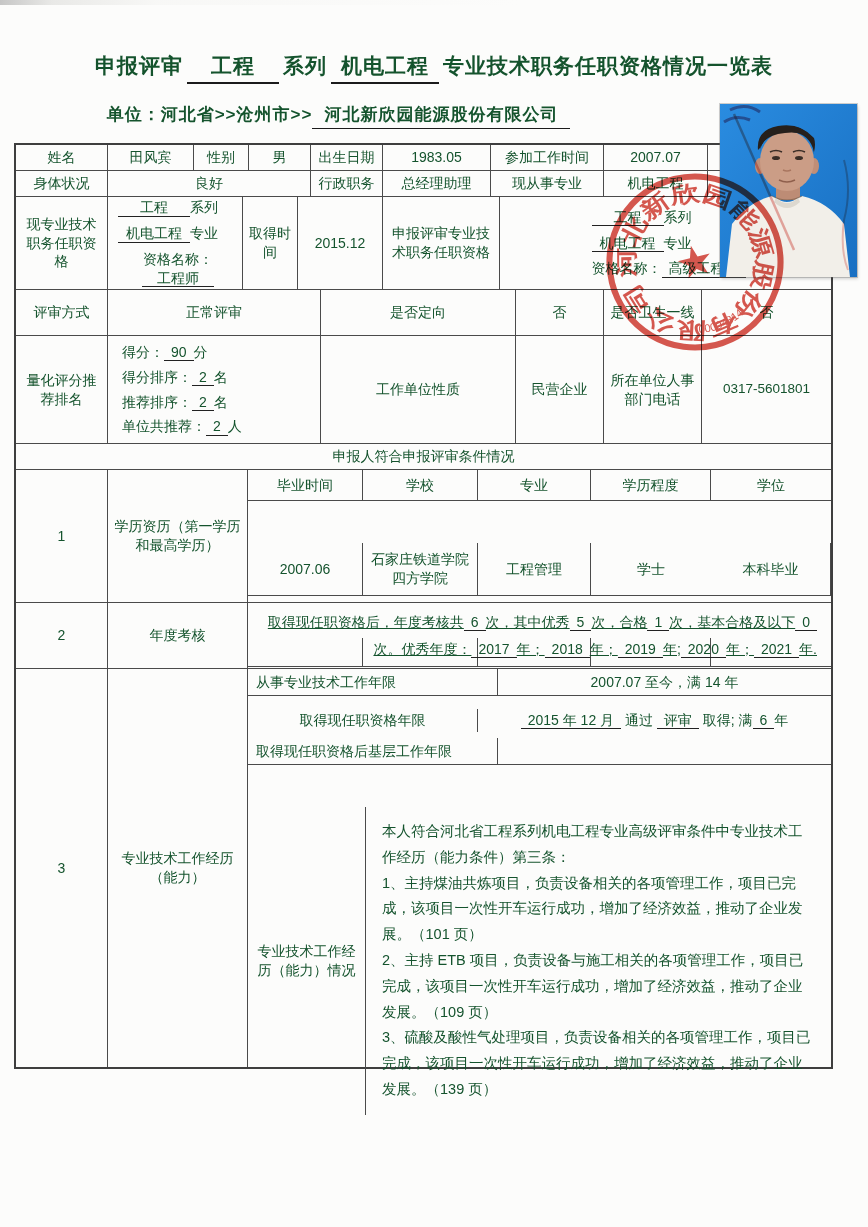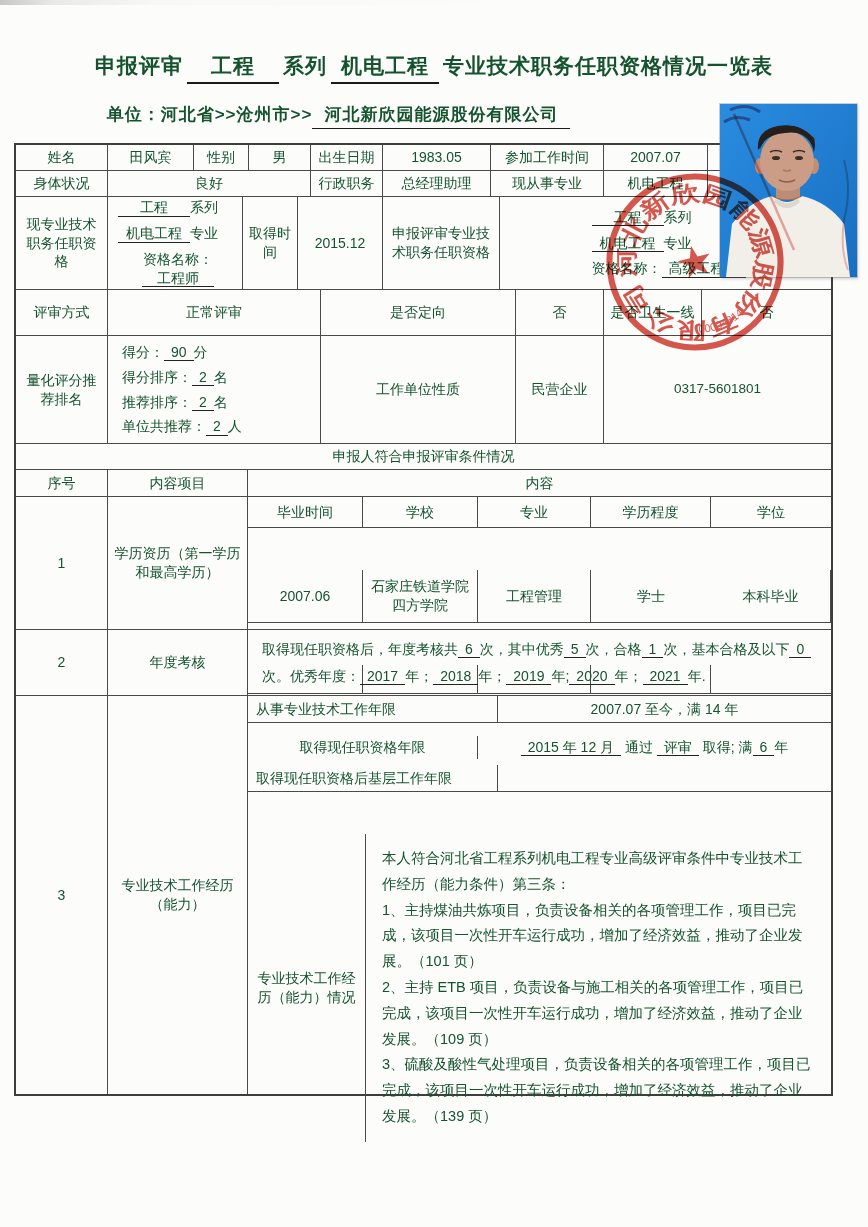--- a/index.html
+++ b/index.html
@@ -25,21 +25,21 @@
   .al{justify-content:flex-start;text-align:left;}
   .subcol{flex:1 1 auto;display:flex;flex-direction:column;gap:42px;}
   .subrow{display:flex;border-bottom:1px solid #4a4a4a;align-items:stretch;}
   .subcol .subrow:last-child{border-bottom:none;flex:1 1 auto;}
   .uv{display:inline-block;border-bottom:1px solid #222;padding:0 7px 0;line-height:1.1;}
   .qlines{display:flex;flex-direction:column;align-items:flex-start;gap:7px;padding-left:6px;font-size:14px;}
   .qlines .uv{min-width:58px;text-align:center;}
   .slines{display:flex;flex-direction:column;align-items:flex-start;gap:6px;padding-left:10px;font-size:14px;}
   .longtext{display:block;font-size:14.5px;line-height:1.78;text-align:left;padding:10px 12px;}
   .longtext p{margin:0;text-indent:0;}
-  .s2text{font-size:14px;line-height:1.9;text-align:left;padding:4px 10px;}
+  .s2text{font-size:14px;line-height:1.9;text-align:right;padding:4px 10px;text-decoration:underline;}
 
   .photo{position:absolute;left:720px;top:104px;width:137px;height:173px;
         box-shadow:0 0 0 1px rgba(120,120,120,.35),1px 2px 3px rgba(0,0,0,.18);}
   .seal{position:absolute;left:583px;top:150px;width:224px;height:224px;
         transform:rotate(-14deg);opacity:.82;mix-blend-mode:multiply;pointer-events:none;}
   .redmark{position:absolute;mix-blend-mode:multiply;pointer-events:none;}
 </style>
 </head>
 <body>
 
@@ -113,32 +113,28 @@
       <div class="cell al" style="flex:0 0 213px">
         <div class="slines">
           <span><span>得分：</span><span class="uv">90</span><span>分</span></span>
           <span><span>得分排序：</span><span class="uv">2</span><span>名</span></span>
           <span><span>推荐排序：</span><span class="uv">2</span><span>名</span></span>
           <span><span>单位共推荐：</span><span class="uv">2</span><span>人</span></span>
         </div>
       </div>
       <div class="cell" style="flex:0 0 195px">工作单位性质</div>
       <div class="cell" style="flex:0 0 88px">民营企业</div>
+      <div class="cell" style="flex:0 0 98px">所在单位人事部门电话</div>
       <div class="cell nr grow" style="font-size:13.5px">0317-5601801</div>
     </div>
 
     <div class="trow" style="height:25px">
       <div class="cell nr grow">申报人符合申报评审条件情况</div>
     </div>
 
-    <div class="trow" style="height:26px">
-      <div class="cell" style="flex:0 0 92px">序号</div>
-      <div class="cell" style="flex:0 0 140px">内容项目</div>
-      <div class="cell nr grow">内容</div>
-    </div>
 
     <div class="trow" style="height:132px">
       <div class="cell" style="flex:0 0 92px">1</div>
       <div class="cell" style="flex:0 0 140px">学历资历（第一学历和最高学历）</div>
       <div class="subcol">
         <div class="subrow" style="flex:0 0 30px">
           <div class="cell" style="flex:0 0 115px">毕业时间</div>
           <div class="cell" style="flex:0 0 115px">学校</div>
           <div class="cell" style="flex:0 0 113px">专业</div>
           <div class="cell" style="flex:0 0 120px">学历程度</div>

